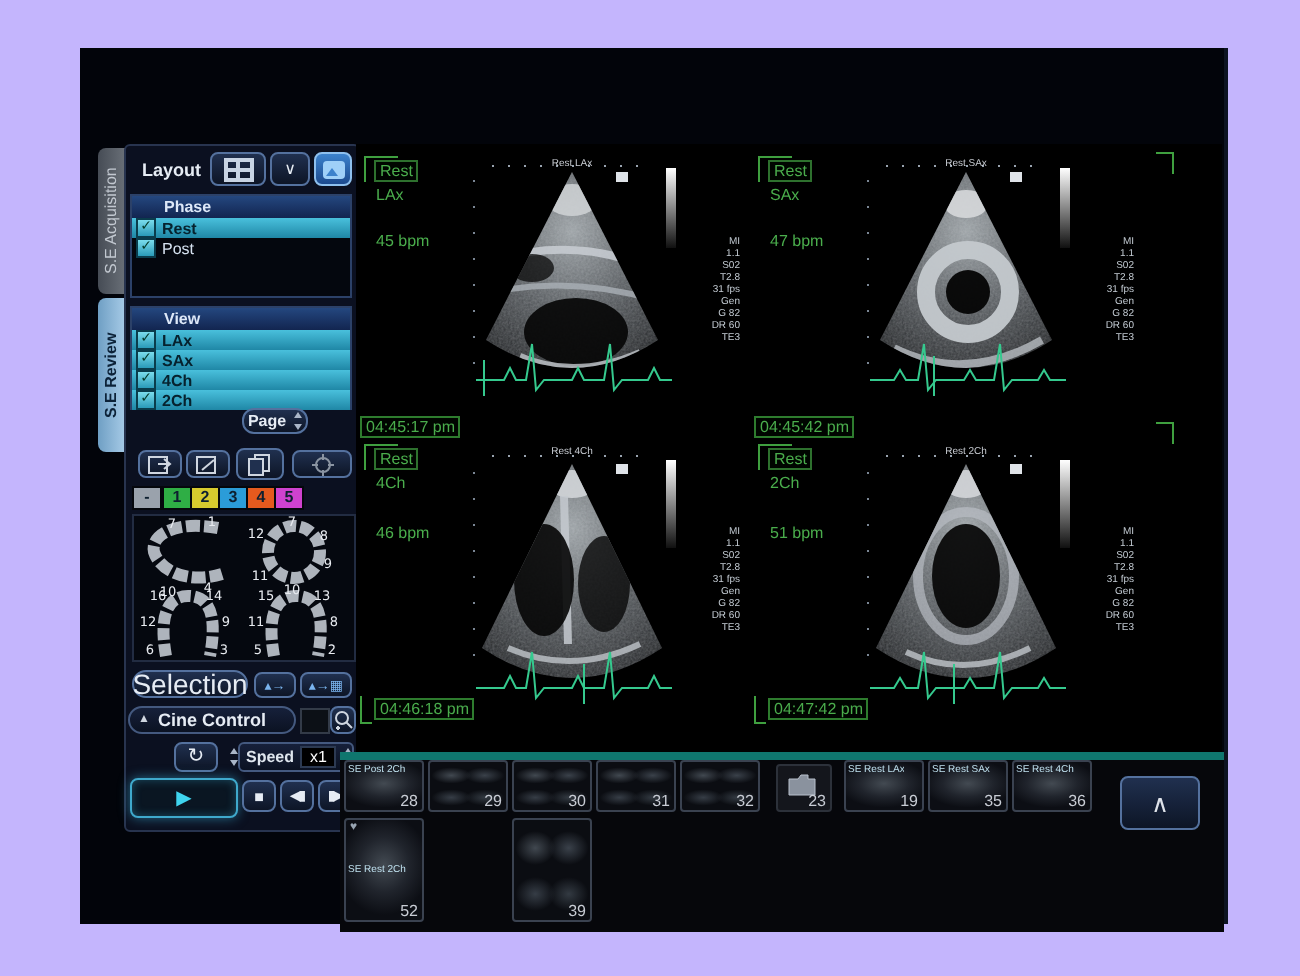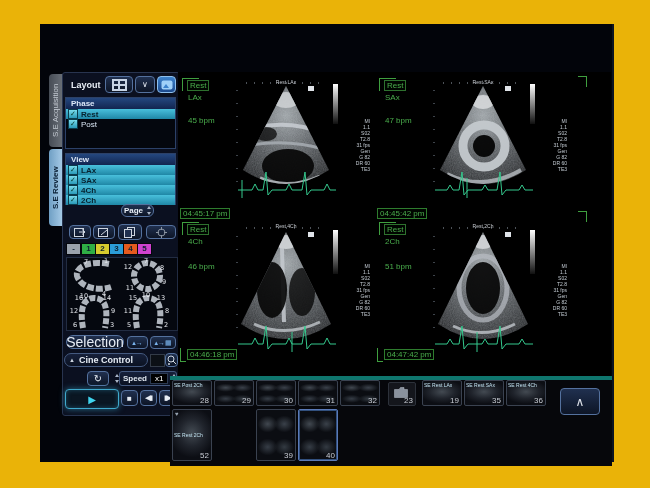--- a/index.html
+++ b/index.html
@@ -1,16 +1,16 @@
 <!DOCTYPE html>
 <html><head>
 <meta charset="utf-8">
 <style>
   html,body{margin:0;padding:0;background:#000;}
-  .stage{position:relative;width:650px;height:488px;background:#eab308;overflow:hidden;
+  .stage{position:relative;width:650px;height:488px;background:#c4b5fd;overflow:hidden;
          font-family:"Liberation Sans","DejaVu Sans",sans-serif;}
   .ab{position:absolute;}
   .screen{left:40px;top:24px;width:572px;height:438px;background:#02040a;border-right:2px solid #0d1421;}
 
   
   .vtab{left:49px;width:14px;writing-mode:vertical-rl;transform:rotate(180deg);
         font-size:8px;text-align:center;border-radius:0 4px 4px 0;line-height:14px;}
   .vtab.acq{top:74px;height:73px;background:linear-gradient(90deg,#6a7078,#464c55);color:#c2c8d0;}
   .vtab.rev{top:149px;height:77px;background:linear-gradient(90deg,#a8cce8,#6f9fc4);color:#0c2238;font-weight:bold;}
 
@@ -19,21 +19,21 @@
          border:1px solid #28344f;border-radius:3px;}
   .p-label{font-size:9px;font-weight:bold;color:#e6ecf4;}
   .btn{background:linear-gradient(#20304f,#0d1526);border:1px solid #54719e;border-radius:4px;
        color:#e6ecf4;display:flex;align-items:center;justify-content:center;box-sizing:border-box;}
   .btn.sm-ico{font-size:8px;}
   .gridico{width:13px;height:10px;border:1px solid #c8d4e4;display:grid;grid-template-columns:1fr 1fr;grid-template-rows:1fr 1fr;}
   .gridico i{border:0.5px solid #c8d4e4;}
   .bluebtn{background:linear-gradient(#3c82cc,#1c4a8e);border:1px solid #8ec0ee;}
   .sec{left:2px;width:111px;background:#04070e;border:1px solid #2c4168;box-sizing:border-box;}
   .sec-hdr{height:11px;background:linear-gradient(#24477f,#122550);color:#dde8f8;
-           font-size:8px;font-weight:bold;padding-left:5px;line-height:11px;}
+           font-size:8px;font-weight:bold;padding-left:16px;line-height:11px;}
   .lrow{height:10px;display:flex;align-items:center;font-size:8px;color:#d6e2f0;}
   .lrow.on{background:linear-gradient(#49c0dc,#1f87a6);color:#06222e;font-weight:bold;}
   .cbx{width:8px;height:8px;margin:0 3px 0 2px;background:linear-gradient(#7adcec,#2a9ab8);
        border:1px solid #0a3c4c;font-size:7px;line-height:8px;text-align:center;color:#043a2a;}
   .chip{width:13px;height:10px;line-height:10px;text-align:center;font-size:8px;font-weight:bold;
         color:#0e2030;border:1px solid #05070c;position:absolute;top:0;}
   .spin{width:5px;height:9px;display:flex;flex-direction:column;justify-content:space-between;align-items:center;margin-left:3px;}
   .spin b{width:0;height:0;border-left:2.5px solid transparent;border-right:2.5px solid transparent;}
   .spin .up{border-bottom:3px solid #aab6c8;}
   .spin .dn{border-top:3px solid #aab6c8;}
@@ -506,21 +506,18 @@
     </div>
 
     <div class="th" style="left:2px;top:29px;height:52px">
       <span class="heart">♥</span>
       <span class="tlab mid">SE Rest 2Ch</span>
       <span class="tnum">52</span>
     </div>
     <div class="th quad4" style="left:86px;top:29px;height:52px">
       <span class="tnum">39</span>
     </div>
-    <div class="th quad4 sel" style="left:128px;top:29px;height:52px">
-      <span class="tnum">40</span>
-    </div>
 
     <div class="ab btn" style="left:390px;top:8px;width:40px;height:27px;font-size:12px;color:#dfe3ea">
       <span>∧</span>
     </div>
   </div>
 </div>
 
 </body></html>

